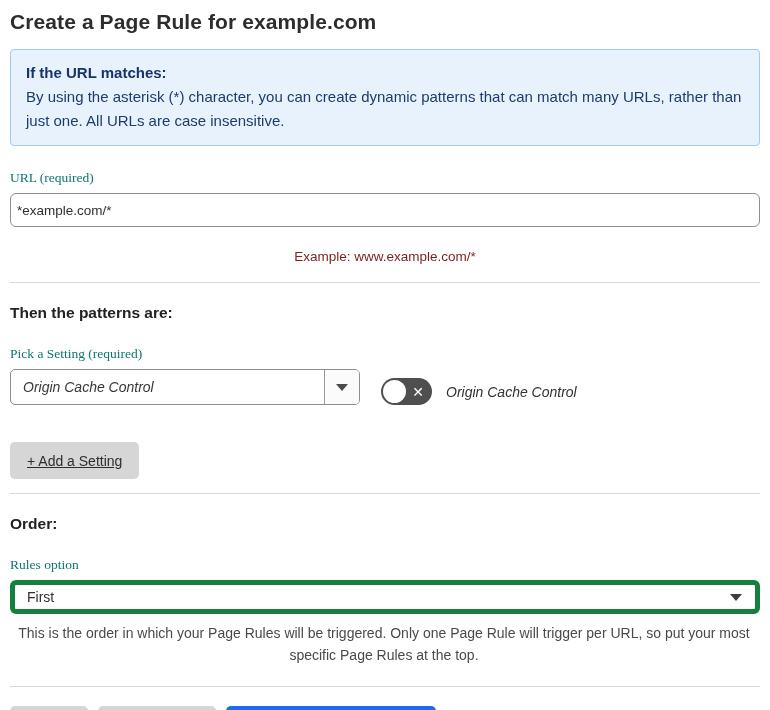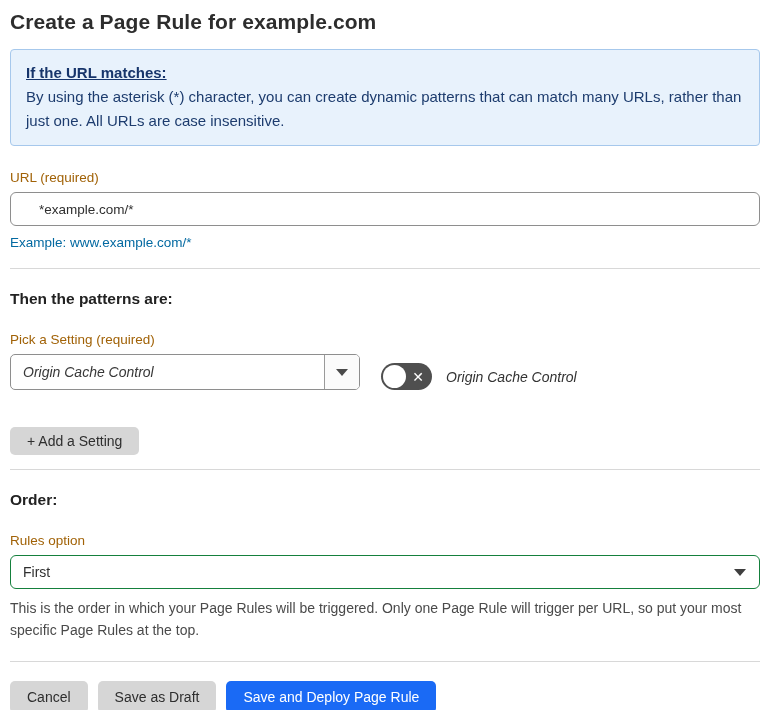--- a/index.html
+++ b/index.html
@@ -22,54 +22,56 @@
   .info-box {
     margin-top: 15px;
     background: #e8f2fc;
     border: 1px solid #a6c8ec;
     border-radius: 4px;
     padding: 11px 15px 12px 15px;
     color: #1d3c6e;
     font-size: 15px;
     line-height: 24px;
   }
-  .info-heading { font-weight: 700; color: #17356b; text-decoration: underline; }
+  .info-heading { font-weight: 700; color: #17356b; }
   .info-body { margin-top: 0; }
   .info-link-line { }
   .info-link {
     color: #2062d4;
     text-decoration: underline;
     cursor: pointer;
   }
   .info-link-suffix { color: #1d3c6e; }
 
   .field-label {
     font-size: 13.5px;
-    color: #a16207;
+    color: #0f766e;
     margin-top: 24px;
+    font-family: Liberation Serif, serif;
   }
 
   .text-input {
     margin-top: 7px;
     width: 750px;
     height: 34px;
     border: 1px solid #8e8e8e;
     border-radius: 6px;
-    padding: 0 28px;
+    padding: 0 6px;
     font-size: 13.5px;
     color: #2f2f2f;
     font-family: "Liberation Sans", "DejaVu Sans", sans-serif;
     background: #ffffff;
     outline: none;
   }
 
   .helper-text {
-    margin-top: 9px;
+    margin-top: 22px;
     font-size: 13.5px;
-    color: #0369a1;
+    color: #7f1d1d;
+    text-align: center;
   }
 
   .divider {
     border: none;
     border-top: 1px solid #d8d8d8;
     margin: 0;
   }
   .divider-1 { margin-top: 18px; }
   .divider-2 { margin-top: 14px; }
   .divider-3 { margin-top: 20px; }
@@ -165,29 +167,30 @@
     font-size: 14px;
     cursor: pointer;
     white-space: nowrap;
   }
   .btn-gray {
     background: #d6d6d6;
     color: #2e2e2e;
   }
   .add-setting-btn {
     margin-top: 37px;
-    height: 28px;
+    height: 37px;
     padding: 0 17px;
+    text-decoration: underline;
   }
 
   .full-select {
     margin-top: 7px;
     width: 750px;
     height: 34px;
-    border: 1px solid #15803d;
+    border: 5px solid #15803d;
     border-radius: 6px;
     background: #ffffff;
     display: flex;
     align-items: center;
     cursor: pointer;
   }
   .full-select .select-value { font-size: 14px; color: #2f2f2f; }
   .full-select .caret-end {
     margin-right: 13px;
     width: 0; height: 0;
@@ -195,20 +198,21 @@
     border-right: 6px solid transparent;
     border-top: 7px solid #3f3f3f;
   }
 
   .order-help {
     margin-top: 8px;
     font-size: 14px;
     line-height: 22px;
     color: #4a4a4a;
     width: 748px;
+    text-align: center;
   }
 
   .footer-row {
     margin-top: 19px;
     display: flex;
     align-items: center;
     gap: 10px;
   }
   .footer-row .btn { height: 32px; padding: 0 17px; }
   .btn-primary {

